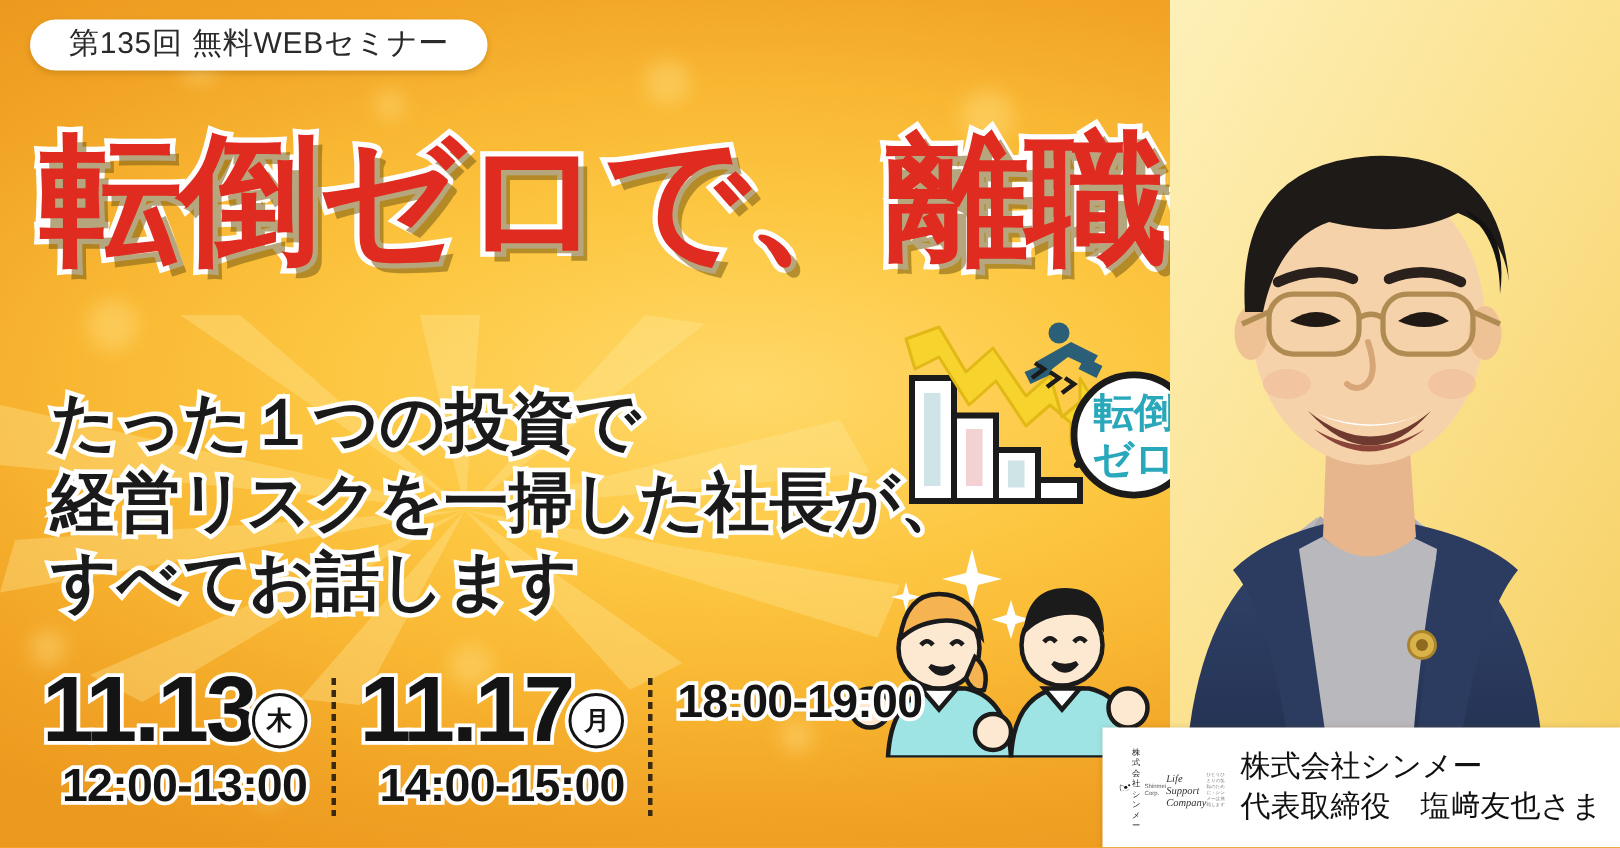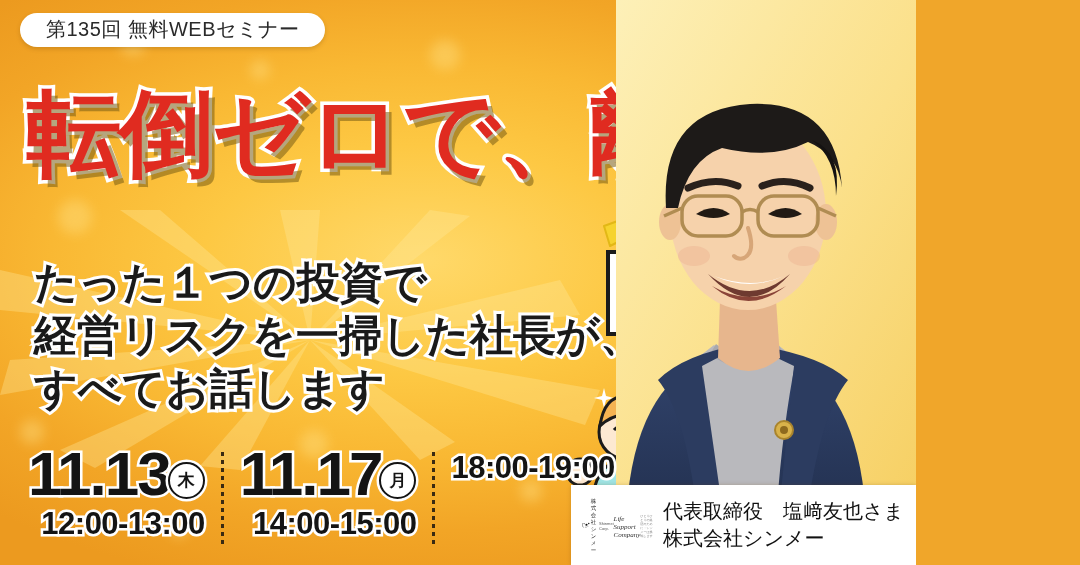--- a/index.html
+++ b/index.html
@@ -2,21 +2,21 @@
 <html lang="ja"><head>
 <meta charset="utf-8">
 <style>
   html,body{margin:0;padding:0;}
   body{
     width:1080px;height:565px;overflow:hidden;
     font-family:"Liberation Sans","DejaVu Sans",sans-serif;
     background:#f0a62a;
   }
   #banner{
-    position:relative;width:916px;height:565px;overflow:hidden;
+    position:relative;width:1080px;height:565px;overflow:hidden;
     background:
       radial-gradient(ellipse 70% 60% at 46% 46%, #ffd96a 0%, #fdc843 34%, #f9b833 58%, #f2a526 80%, #ec9a1f 100%);
   }
   
   .bokeh{position:absolute;border-radius:50%;background:#ffe389;opacity:.40;filter:blur(6px);pointer-events:none;}
   .ray{position:absolute;pointer-events:none;opacity:.35;}
 
   
   #seminar-badge{
     position:absolute;left:20px;top:13px;
@@ -303,18 +303,18 @@
         <circle cx="32" cy="14" r="6" fill="#111"></circle>
         <circle cx="45" cy="6" r="4" fill="#111"></circle>
         <path d="M20 26 q14 4 26 -6 q-8 12 -26 6z" fill="#111"></path>
       </svg>
       <div class="l1">株式会社 シンメー</div>
       <div class="l2">Shinmei Corp.</div>
       <div class="l3">Life Support Company</div>
       <div class="l4">ひとりひとりの笑顔のために・シンメーは挑戦します</div>
     </div>
     <div id="speaker-text">
+      <div>株式会社シンメー</div>
       <div>代表取締役　塩﨑友也さま</div>
-      <div>株式会社シンメー</div>
     </div>
   </div>
 
 </div>
 
 </body></html>

